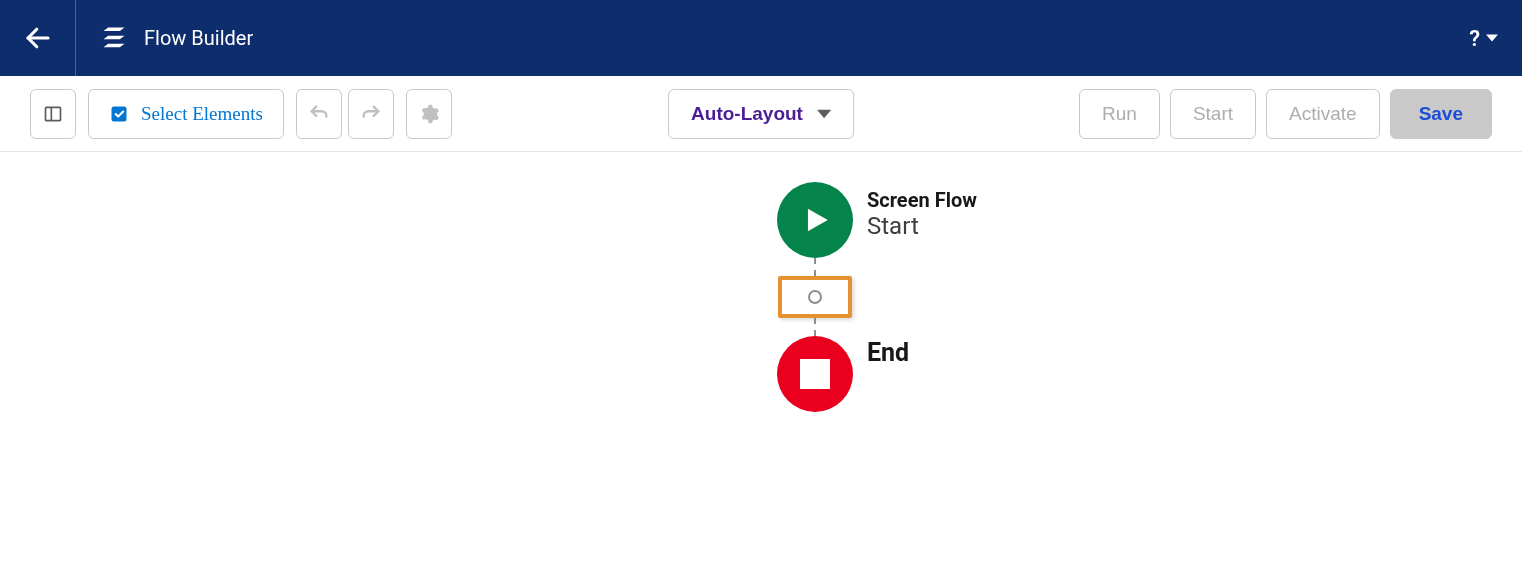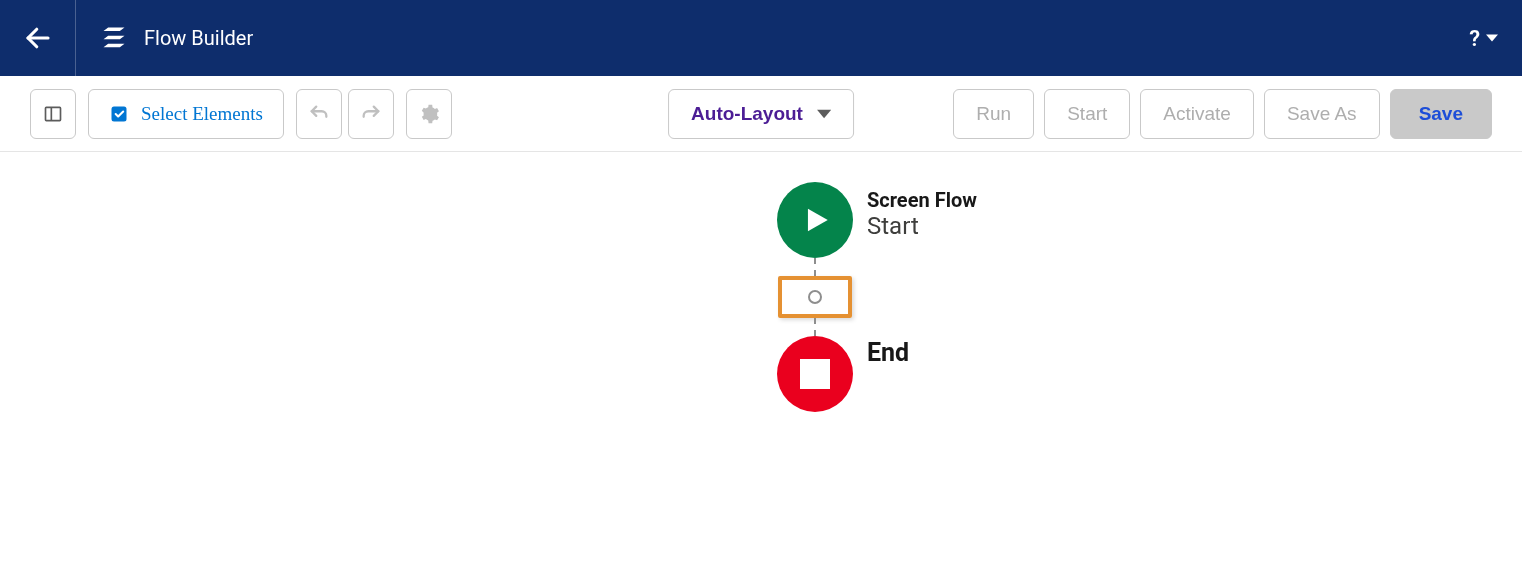--- a/index.html
+++ b/index.html
@@ -269,23 +269,20 @@
 
   <div class="toolbar-right">
     <button class="btn action">
         <span>Run</span>
       </button>
     <button class="btn action">
         <span>Start</span>
       </button>
     <button class="btn action">
         <span>Activate</span>
-      </button>
-    <button class="btn action">
-        <span>Save As</span>
       </button>
     <button class="btn save">
         <span>Save</span>
       </button>
   </div>
 </div>
 
 <div class="canvas">
   <div class="flow">
     <div class="start-node">

